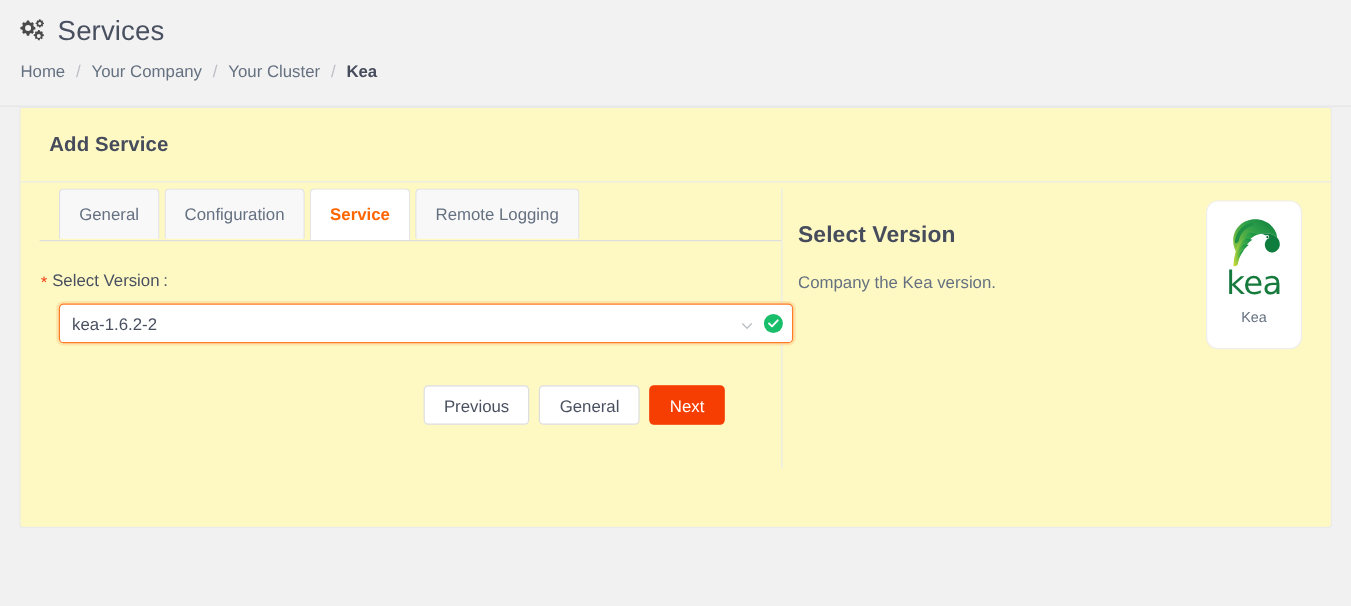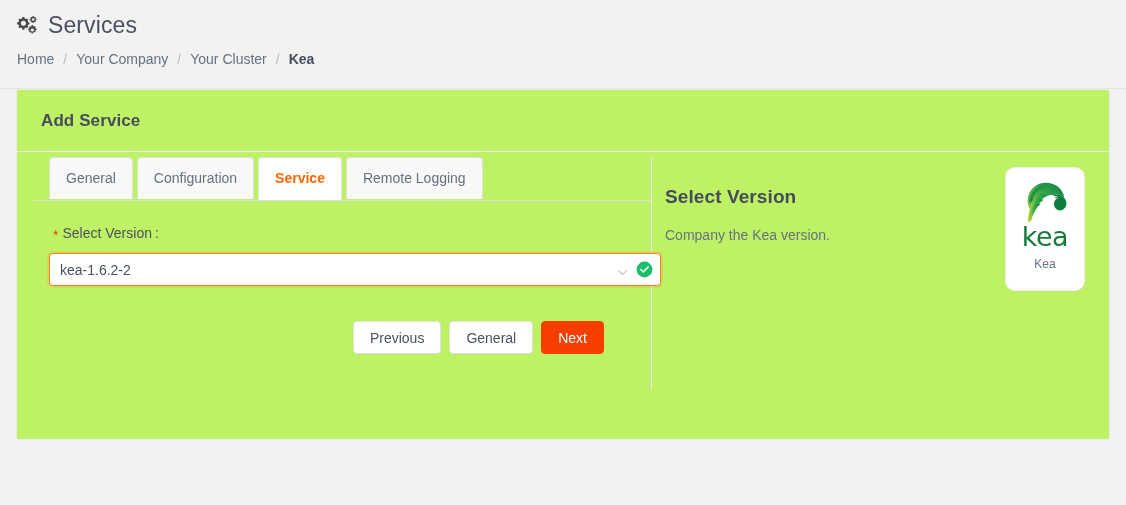--- a/index.html
+++ b/index.html
@@ -52,21 +52,21 @@
     margin: 0 9px;
   }
 
   
   .card {
     position: absolute;
     left: 16px;
     top: 89px;
     width: 1094px;
     height: 351px;
-    background: #bef264;
+    background: #fef9c3;
     border: 1px solid #e9eaec;
     border-radius: 3px;
   }
   .card-head {
     height: 62px;
     border-bottom: 1px solid #e9eaec;
     display: flex;
     align-items: center;
     padding-left: 24px;
   }
@@ -141,21 +141,21 @@
     position: relative;
     height: 43px;
   }
 
   
   .form-area { padding-top: 24px; padding-right: 18px; }
   .field-label {
     font-size: 14px;
     color: #495060;
     margin-bottom: 12px;
-    margin-left: 20px;
+    margin-left: 1px;
   }
   .req-star {
     color: #ed3f14;
     margin-right: 4px;
     font-family: "Liberation Sans", sans-serif;
     line-height: 1;
     position: relative;
     top: 2px;
   }
   .label-colon { margin-left: 3px; }

